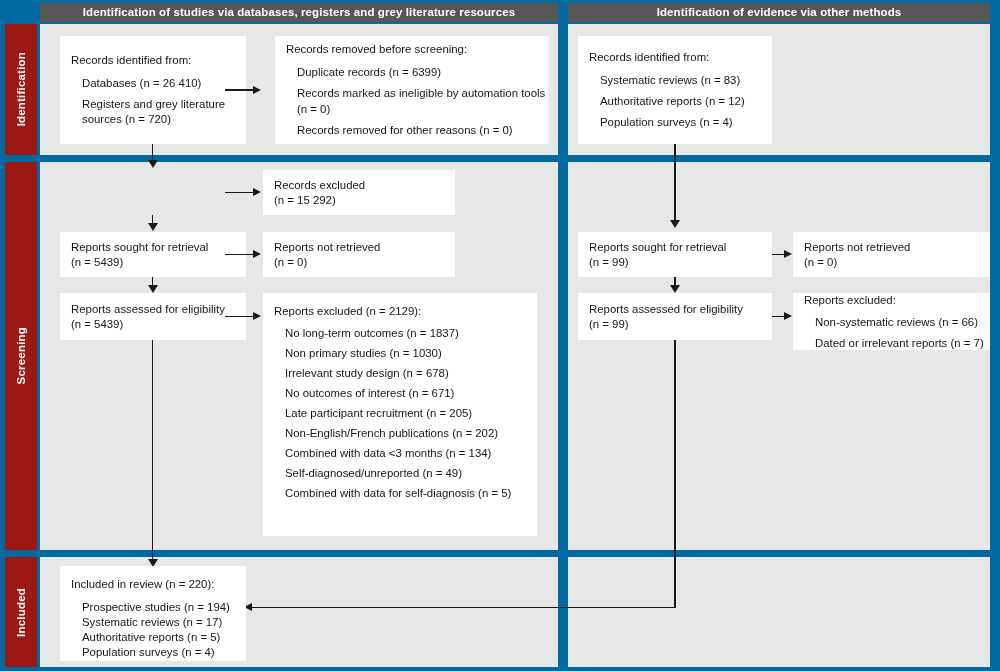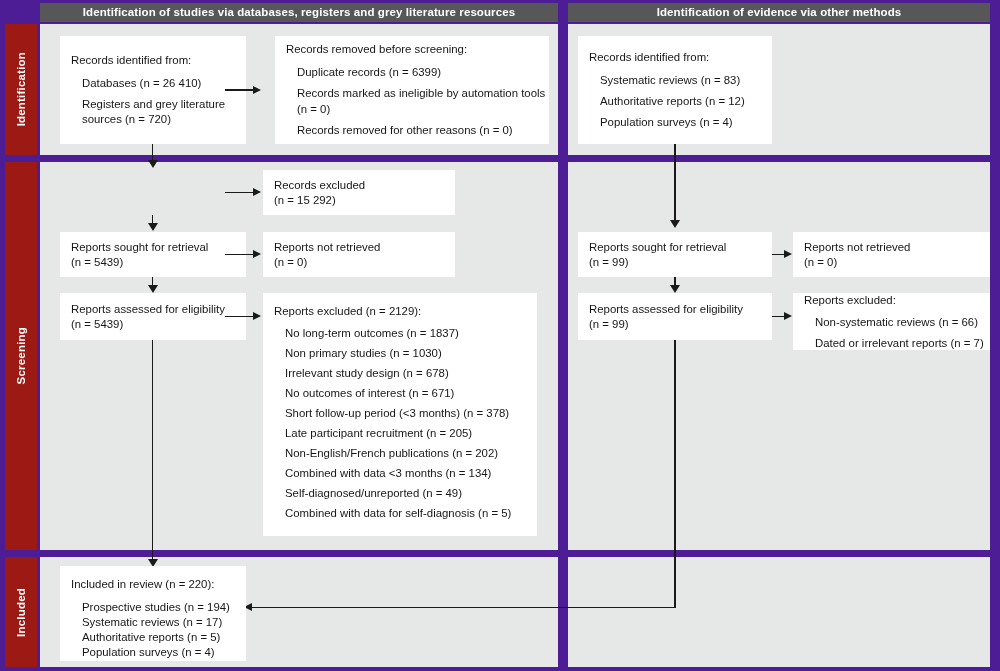--- a/index.html
+++ b/index.html
@@ -4,21 +4,21 @@
 <style>
   html,body{margin:0;padding:0;background:#ffffff;}
   body{
     font-family:"Liberation Serif", serif;
     -webkit-font-smoothing:antialiased;
   }
   #stage{
     position:relative;
     width:1000px;
     height:671px;
-    background:#4c1d95;
+    background:#0369a1;
     overflow:hidden;
   }
 
   
   .abs{position:absolute;box-sizing:border-box;}
 
   
   .colhead{
     background:#575757;
     color:#ffffff;
@@ -180,21 +180,20 @@
 
   <div class="abs hline" style="left:225px;top:315.5px;width:30px;"></div>
   <div class="abs arrow-right" style="left:253px;top:312px;"></div>
 
   <div class="abs box list-gap" style="left:263px;top:293px;width:274px;height:243px;justify-content:flex-start;padding-top:11px;">
     <div class="ln hd">Reports excluded (n = 2129):</div>
     <div class="ln sub">No long-term outcomes (n = 1837)</div>
     <div class="ln sub">Non primary studies (n = 1030)</div>
     <div class="ln sub">Irrelevant study design (n = 678)</div>
     <div class="ln sub">No outcomes of interest (n = 671)</div>
-    <div class="ln sub">Short follow-up period (&lt;3 months) (n = 378)</div>
     <div class="ln sub">Late participant recruitment (n = 205)</div>
     <div class="ln sub">Non-English/French publications (n = 202)</div>
     <div class="ln sub">Combined with data &lt;3 months (n = 134)</div>
     <div class="ln sub">Self-diagnosed/unreported (n = 49)</div>
     <div class="ln sub">Combined with data for self-diagnosis (n = 5)</div>
   </div>
 
   <div class="abs vline" style="left:151.5px;top:340px;height:222px;"></div>
   <div class="abs arrow-down" style="left:147.5px;top:559px;"></div>
 

